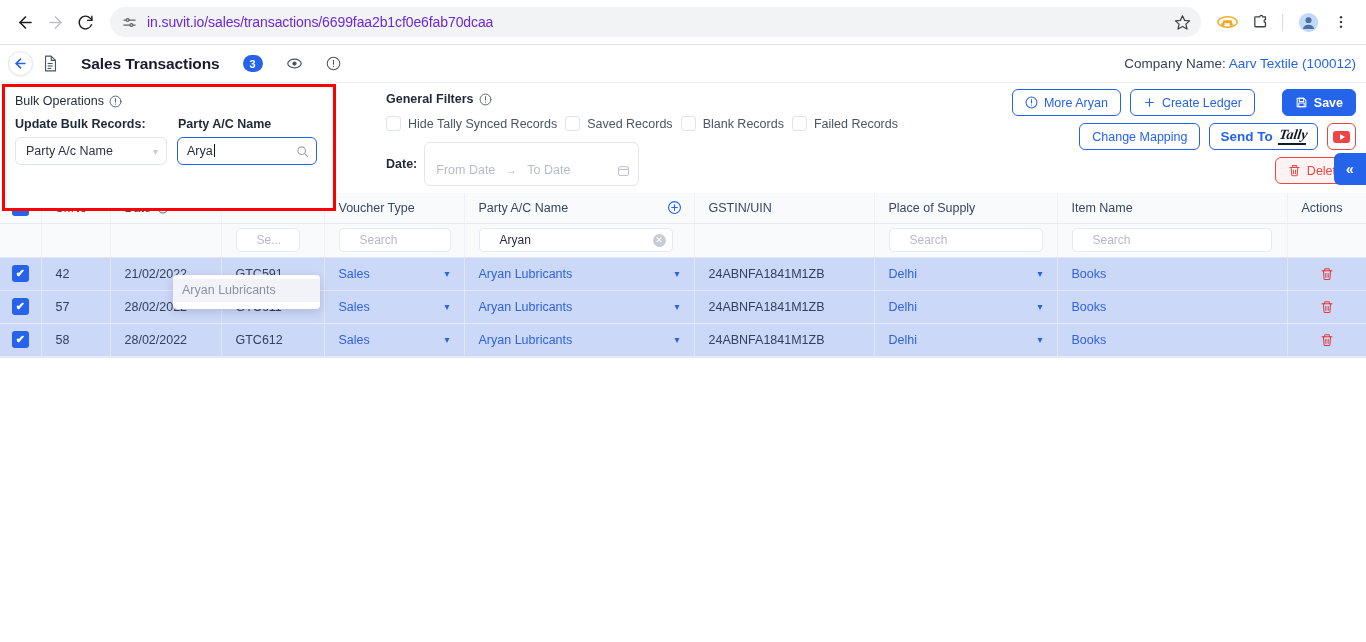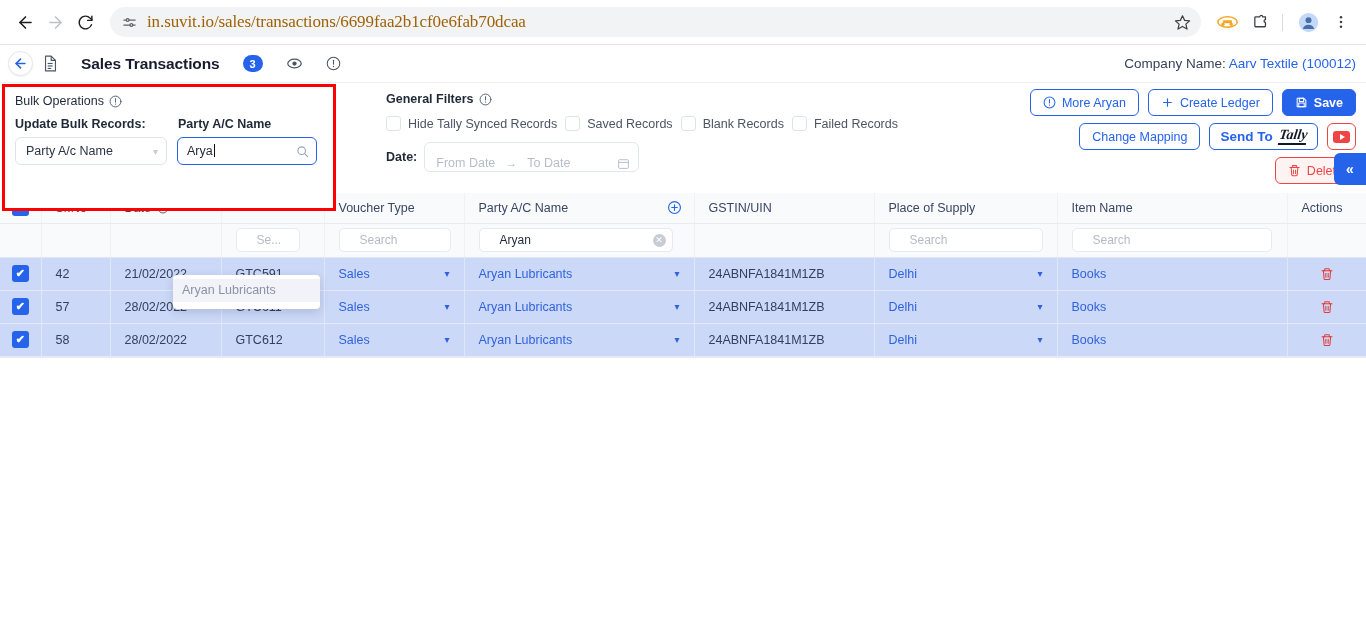--- a/index.html
+++ b/index.html
@@ -27,24 +27,23 @@
   .nav-btn svg { display: block; }
   #omnibox {
     flex: 1 1 auto; height: 30px; margin: 0 8px 0 10px;
     background: #f1f3f4; border-radius: 16px;
     display: flex; align-items: center;
     padding: 0 10px 0 12px;
     min-width: 0;
   }
   #omnibox .site-icon { margin-right: 10px; display: flex; color: #5f6368; }
   #omnibox .url {
-    font-size: 17px; color: #a16207; white-space: nowrap;
+    font-size: 14px; color: #6d28d9; white-space: nowrap;
     overflow: hidden; text-overflow: ellipsis;
     letter-spacing: -0.1px;
-    font-family: Liberation Serif, serif;
   }
   #omnibox .star { margin-left: auto; color: #3c4043; display: flex; padding-left: 8px;}
   .chrome-icon {
     width: 30px; height: 30px; display: flex; align-items: center;
     justify-content: center; flex: 0 0 auto; color: #3c4043;
     margin-left: 3px;
   }
   .chrome-sep { width: 1px; height: 17px; background: #dadce0; margin: 0 7px; }
 
   
@@ -138,21 +137,21 @@
   #gf-checks { display: flex; align-items: center; margin-top: 10px; gap: 8px; }
   .chk-item { display: flex; align-items: center; gap: 7px; }
   .chk {
     width: 15px; height: 15px; border: 1px solid #dfe3ea; border-radius: 3px;
     background: #fff;
   }
   .chk-lbl { font-size: 12.5px; color: #4b5563; }
   #gf-date { display: flex; align-items: center; margin-top: 11px; gap: 7px; }
   #gf-date .lbl { font-size: 12.5px; color: #1f2937; font-weight: bold; }
   #date-range {
-    width: 215px; height: 30px; border: 1px solid #e2e6ed; border-radius: 6px;
+    width: 215px; height: 44px; border: 1px solid #e2e6ed; border-radius: 6px;
     display: flex; align-items: center; padding: 12px 8px 0 11px;
     font-size: 12.5px; color: #b6bdca; gap: 10px; background: #fff;
   }
   #date-range .arrow { color: #b6bdca; font-size: 12px; }
   #date-range .cal { margin-left: auto; color: #b6bdca; display: flex; }
 
   
   #actions-row1 {
     position: absolute; right: 10px; top: 6px;
     display: flex; gap: 9px; align-items: center;
@@ -164,21 +163,21 @@
   #actions-row3 {
     position: absolute; right: 10px; top: 74px;
     display: flex; gap: 10px; align-items: center;
   }
   .btn {
     height: 27px; border-radius: 6px; display: flex; align-items: center;
     justify-content: center; gap: 6px; font-size: 12.5px;
     padding: 0 12px; border: 1px solid #2563eb; color: #2563eb;
     background: #fff; white-space: nowrap;
   }
-  .btn.primary { background: #2563eb; color: #fff; border-color: #2563eb; font-weight: bold; }
+  .btn.primary { background: #2563eb; color: #fff; border-color: #2563eb; font-weight: bold; margin-left: 18px; }
   .btn.danger { border-color: #ef4444; color: #ef4444; background: #fef3f3; }
   .btn.tally { font-weight: bold; font-size: 13.5px; padding: 0 10px; }
   .tally-logo {
     font-family: "Liberation Serif", serif; font-style: italic;
     font-weight: bold; font-size: 14px; color: #111827;
     border-bottom: 2px solid #111827; line-height: 1.05;
     transform: skewX(-8deg);
   }
   #youtube-btn {
     width: 29px; height: 27px; border: 1px solid #ef4444; border-radius: 6px;

